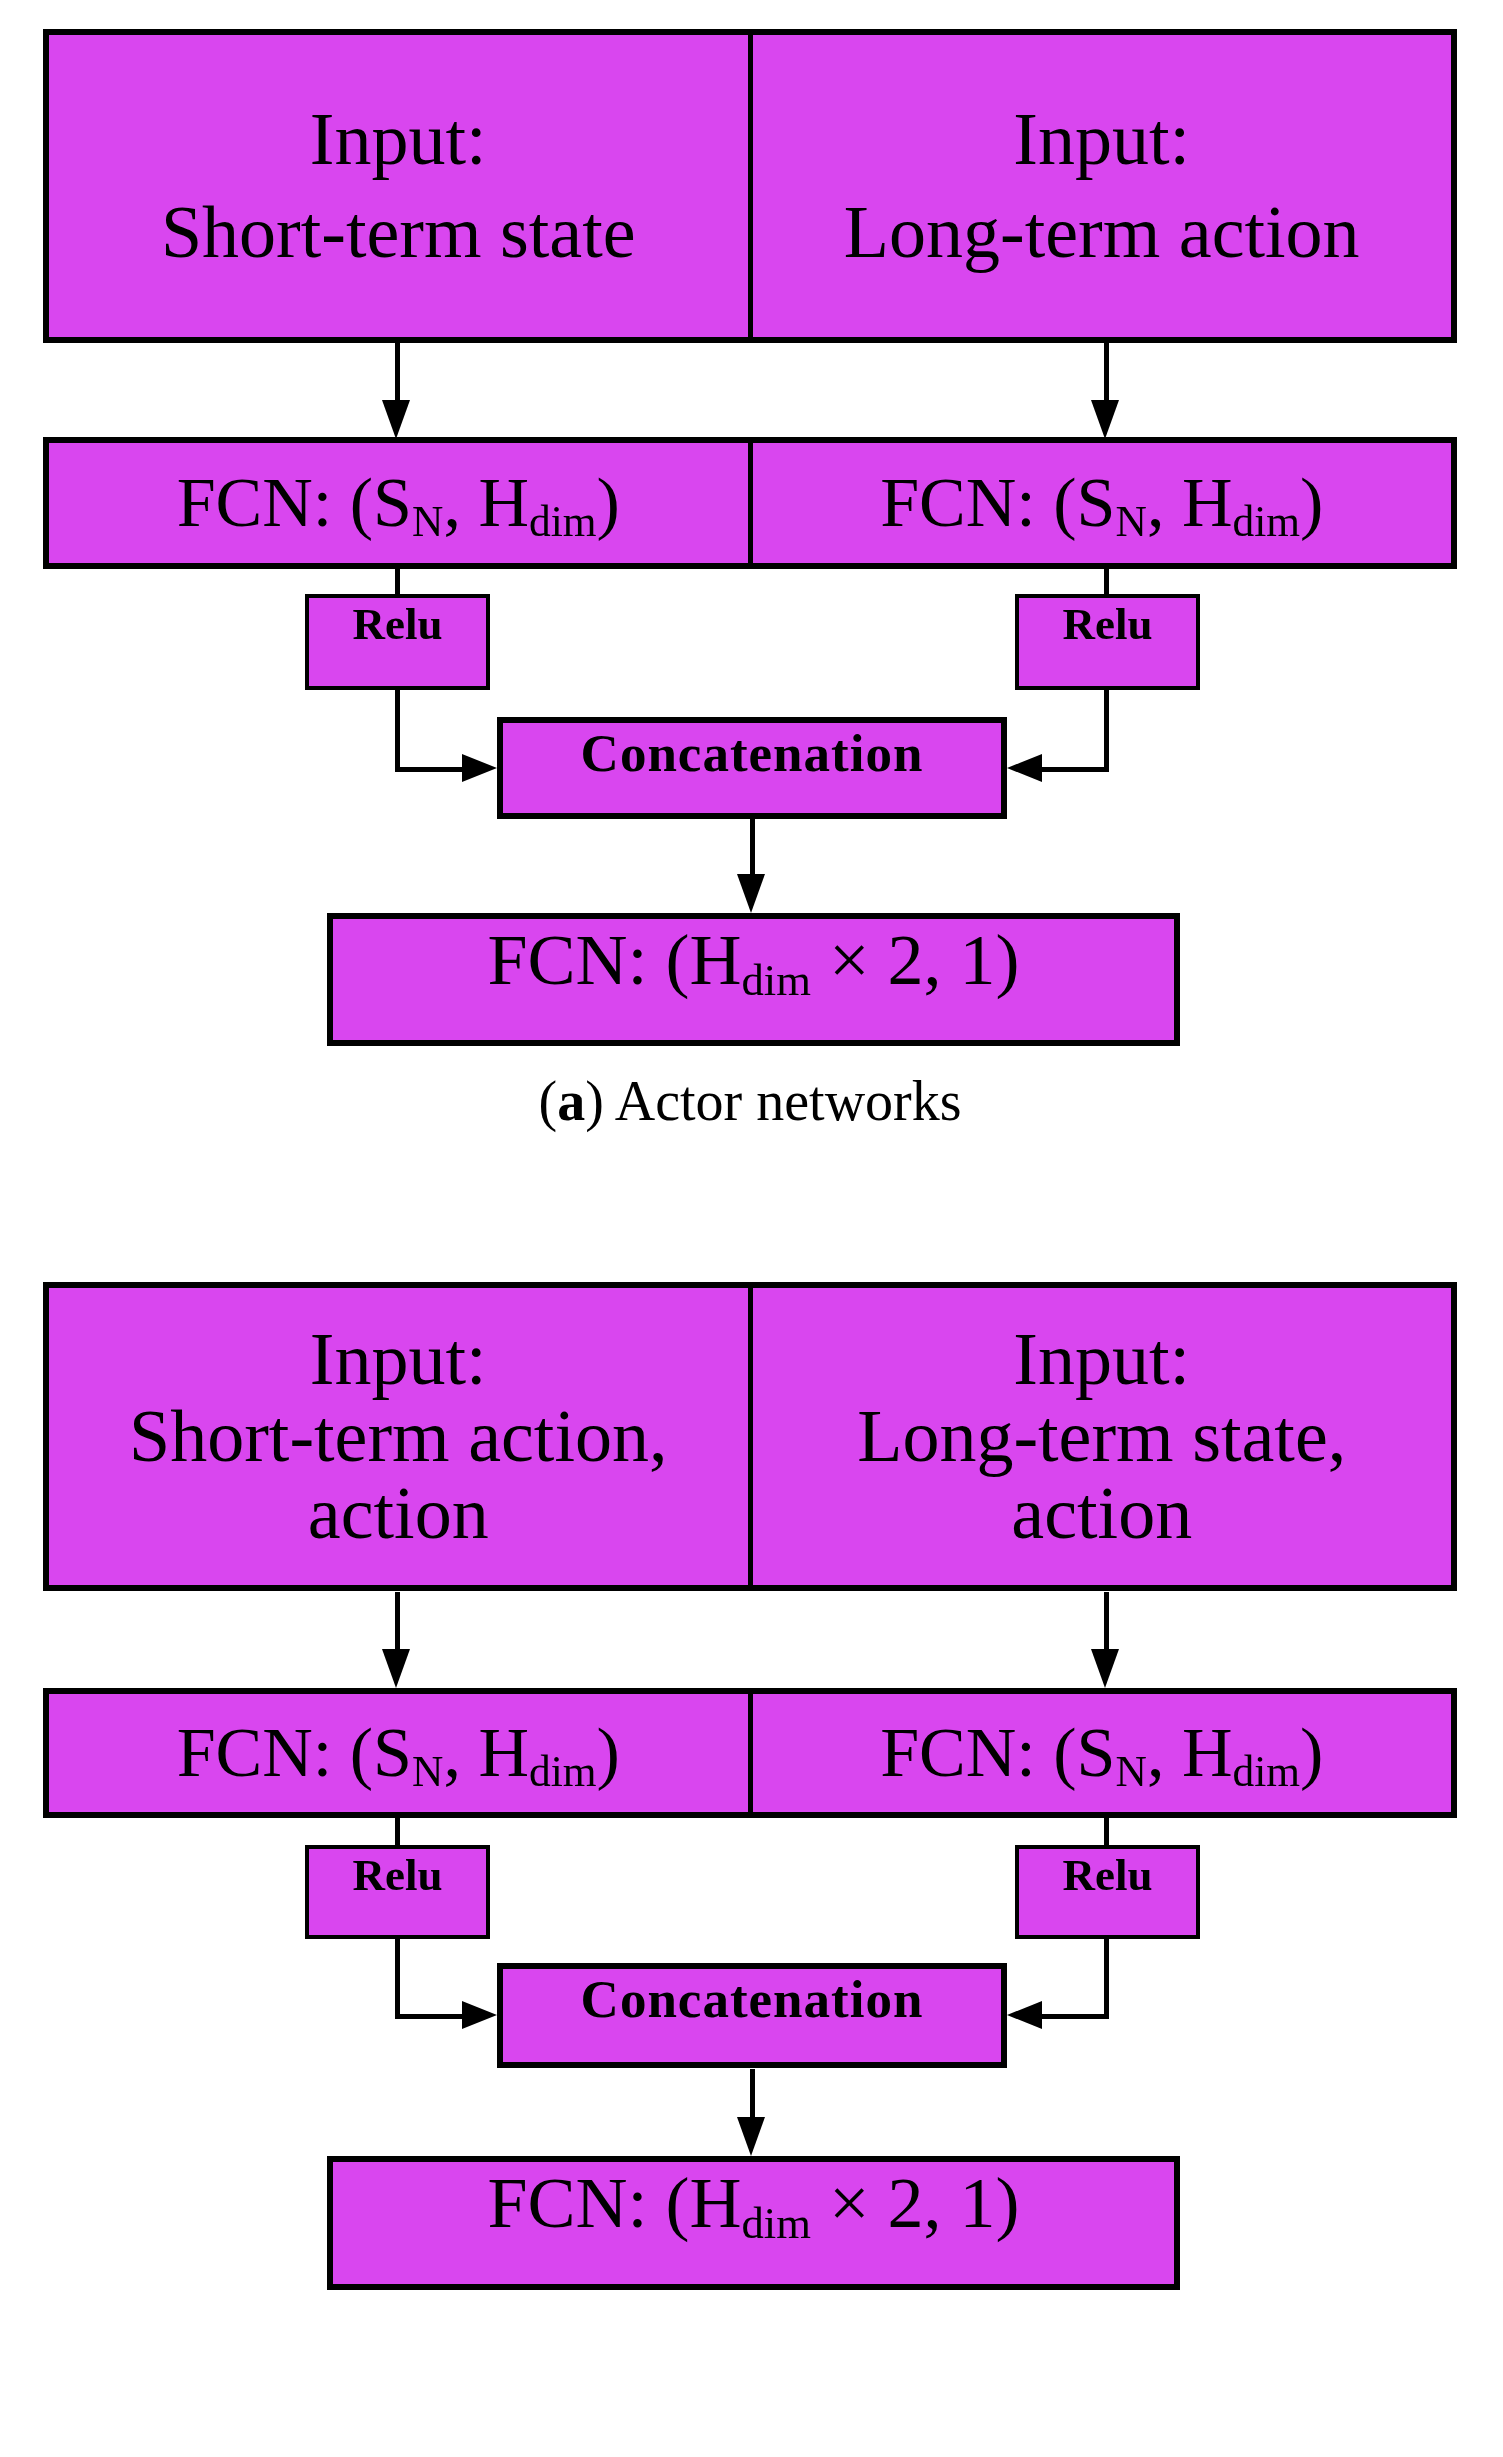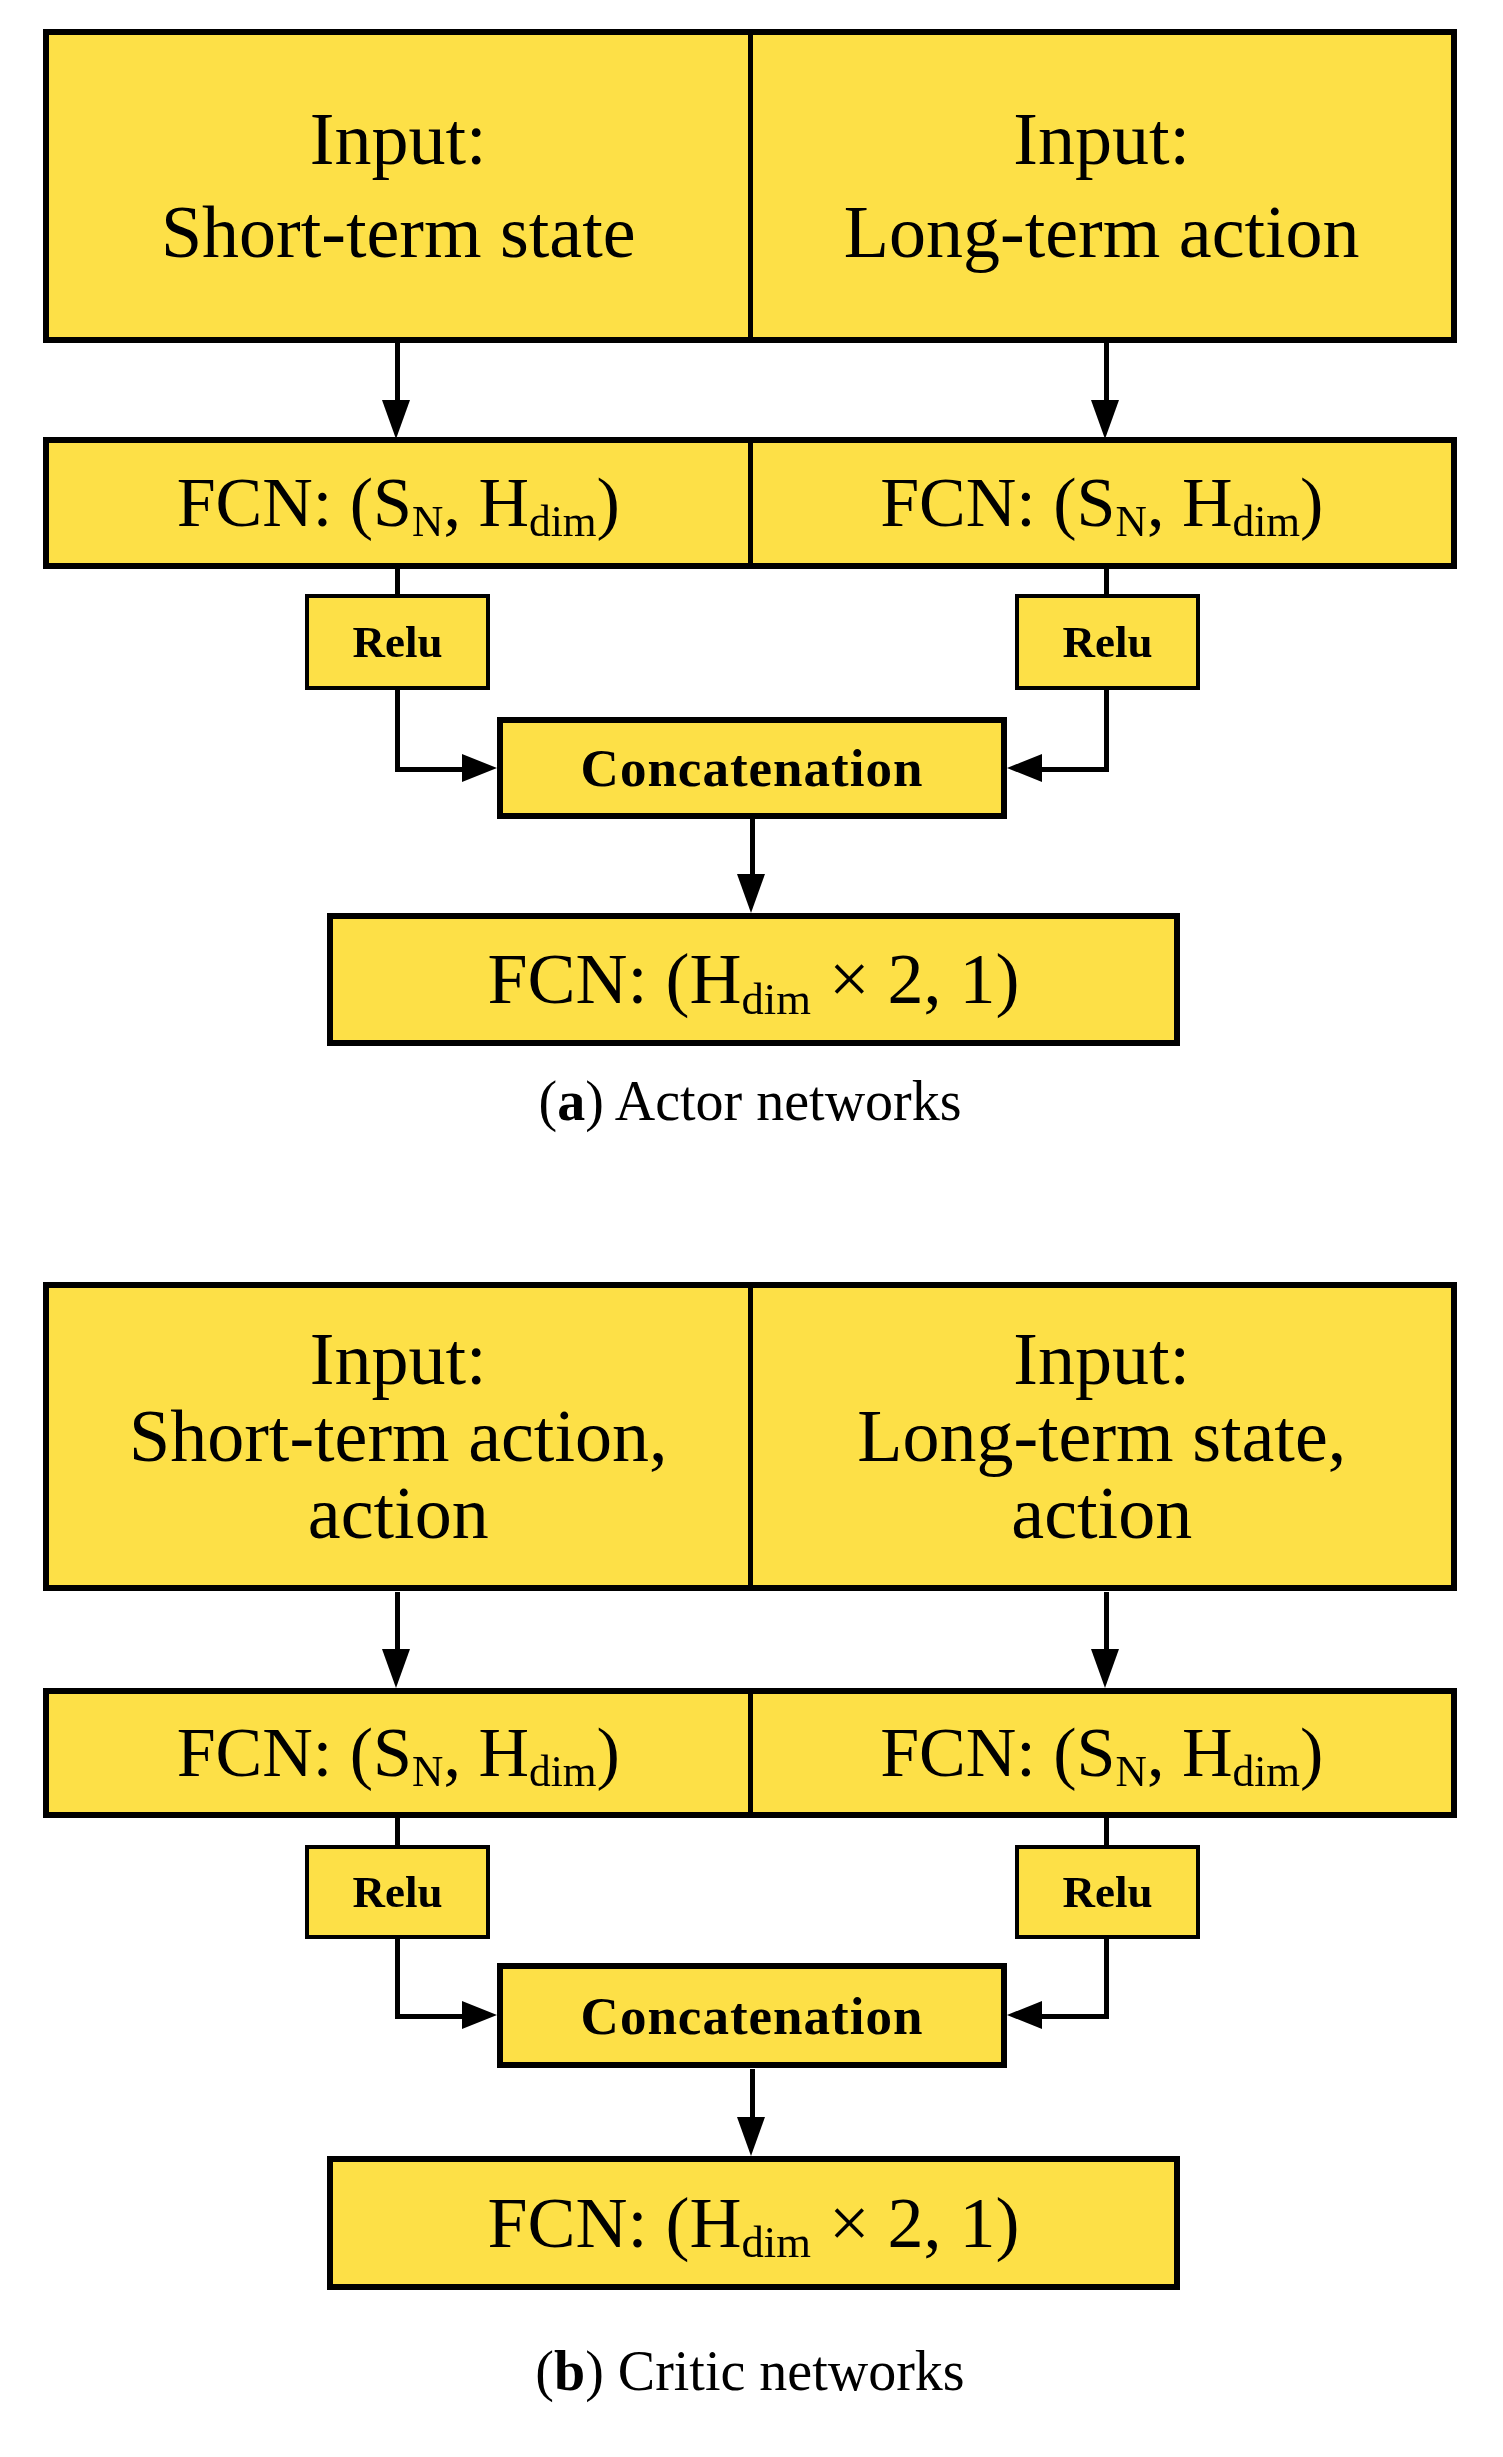--- a/index.html
+++ b/index.html
@@ -7,24 +7,24 @@
     position: relative;
     width: 1504px;
     height: 2458px;
     background: #ffffff;
     font-family: "Liberation Serif", "DejaVu Serif", serif;
     color: #000000;
   }
   .box {
     position: absolute;
     box-sizing: border-box;
-    background: #fde047;
+    background: #d946ef;
     border: 6.8px solid #000000;
     display: flex;
-    align-items: center;
+    align-items: flex-start;
     justify-content: center;
     text-align: center;
   }
   .row { padding: 0; }
   .row .cell {
     flex: 1 1 0;
     height: 100%;
     display: flex;
     flex-direction: column;
     align-items: center;
@@ -188,18 +188,15 @@
     <span>Concatenation</span>
   </div>
 
   <div class="vline" style="left:750px; top:2069px; height:53px;"></div>
   <div class="head-down" style="left:737px; top:2117px;"></div>
 
   <div class="box t-out" style="left:327px; top:2156px; width:853px; height:134px;">
     <span><span>FCN: (H</span><sub class="sb">dim</sub><span> × 2, 1)</span></span>
   </div>
 
-  <div class="caption t-cap" style="top:2339px;">
-    <span>(</span><span class="cap-letter">b</span><span>)</span><span> Critic networks</span>
-  </div>
 
 </div>
 
 
 </body></html>

